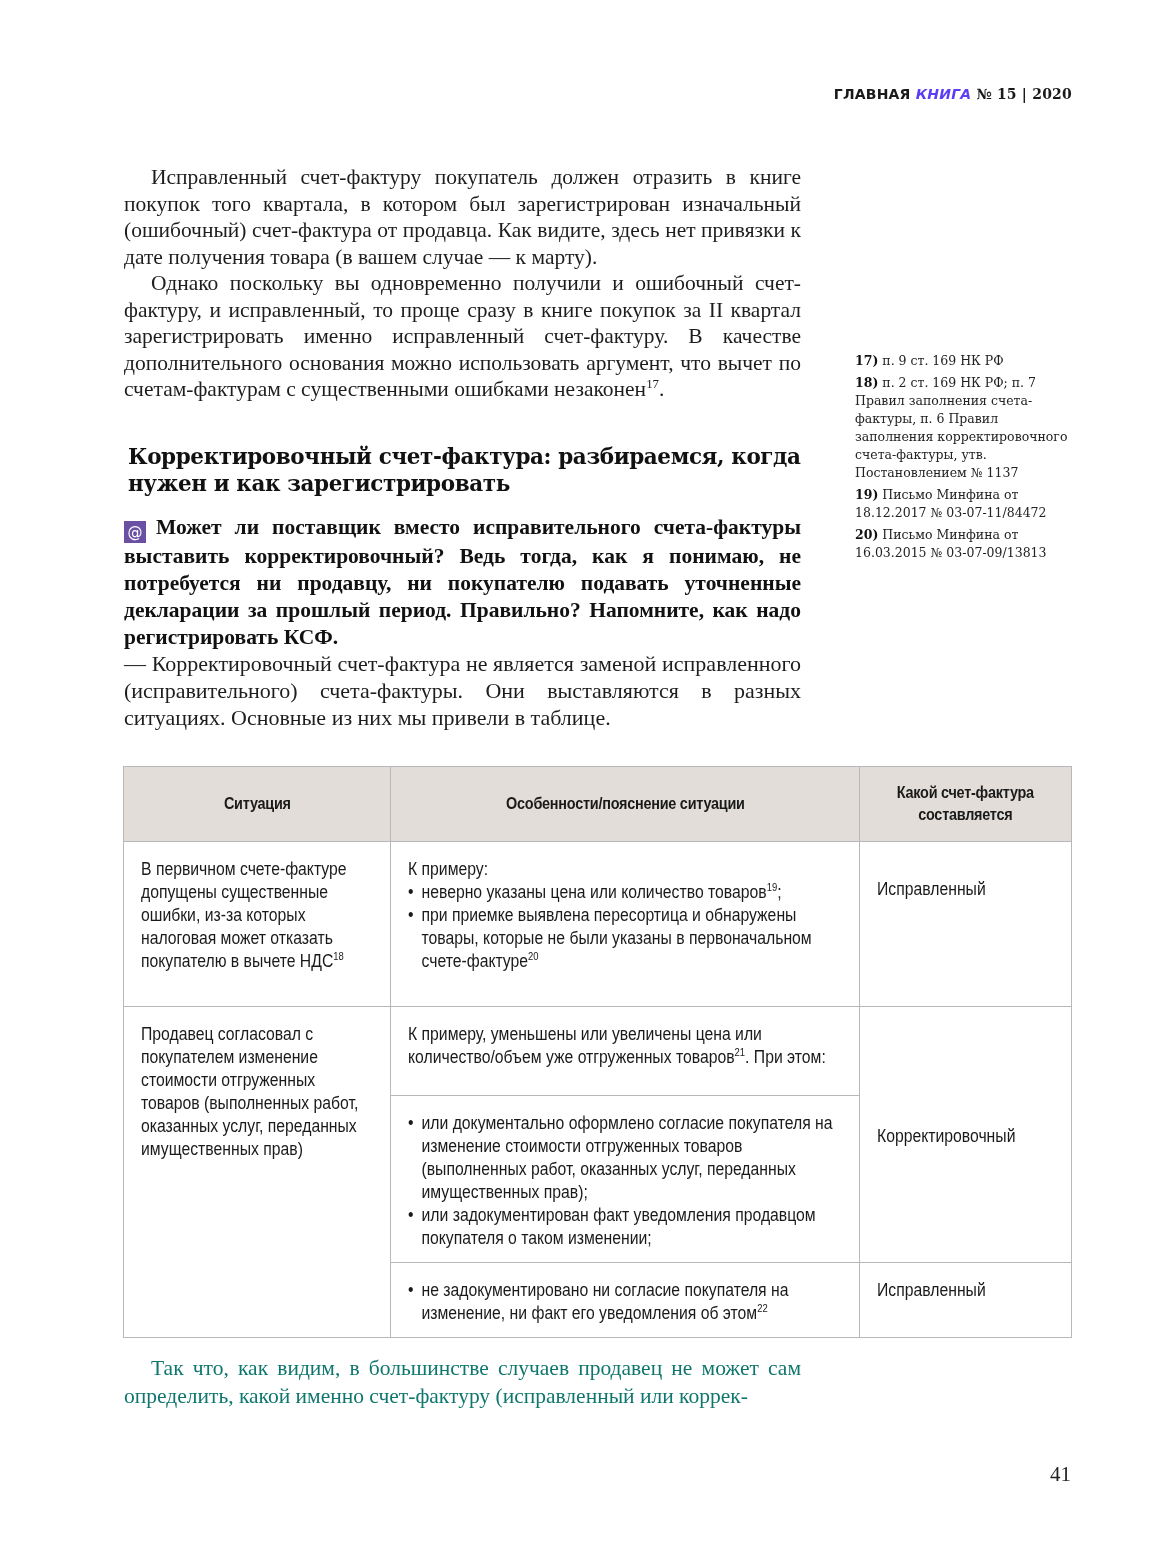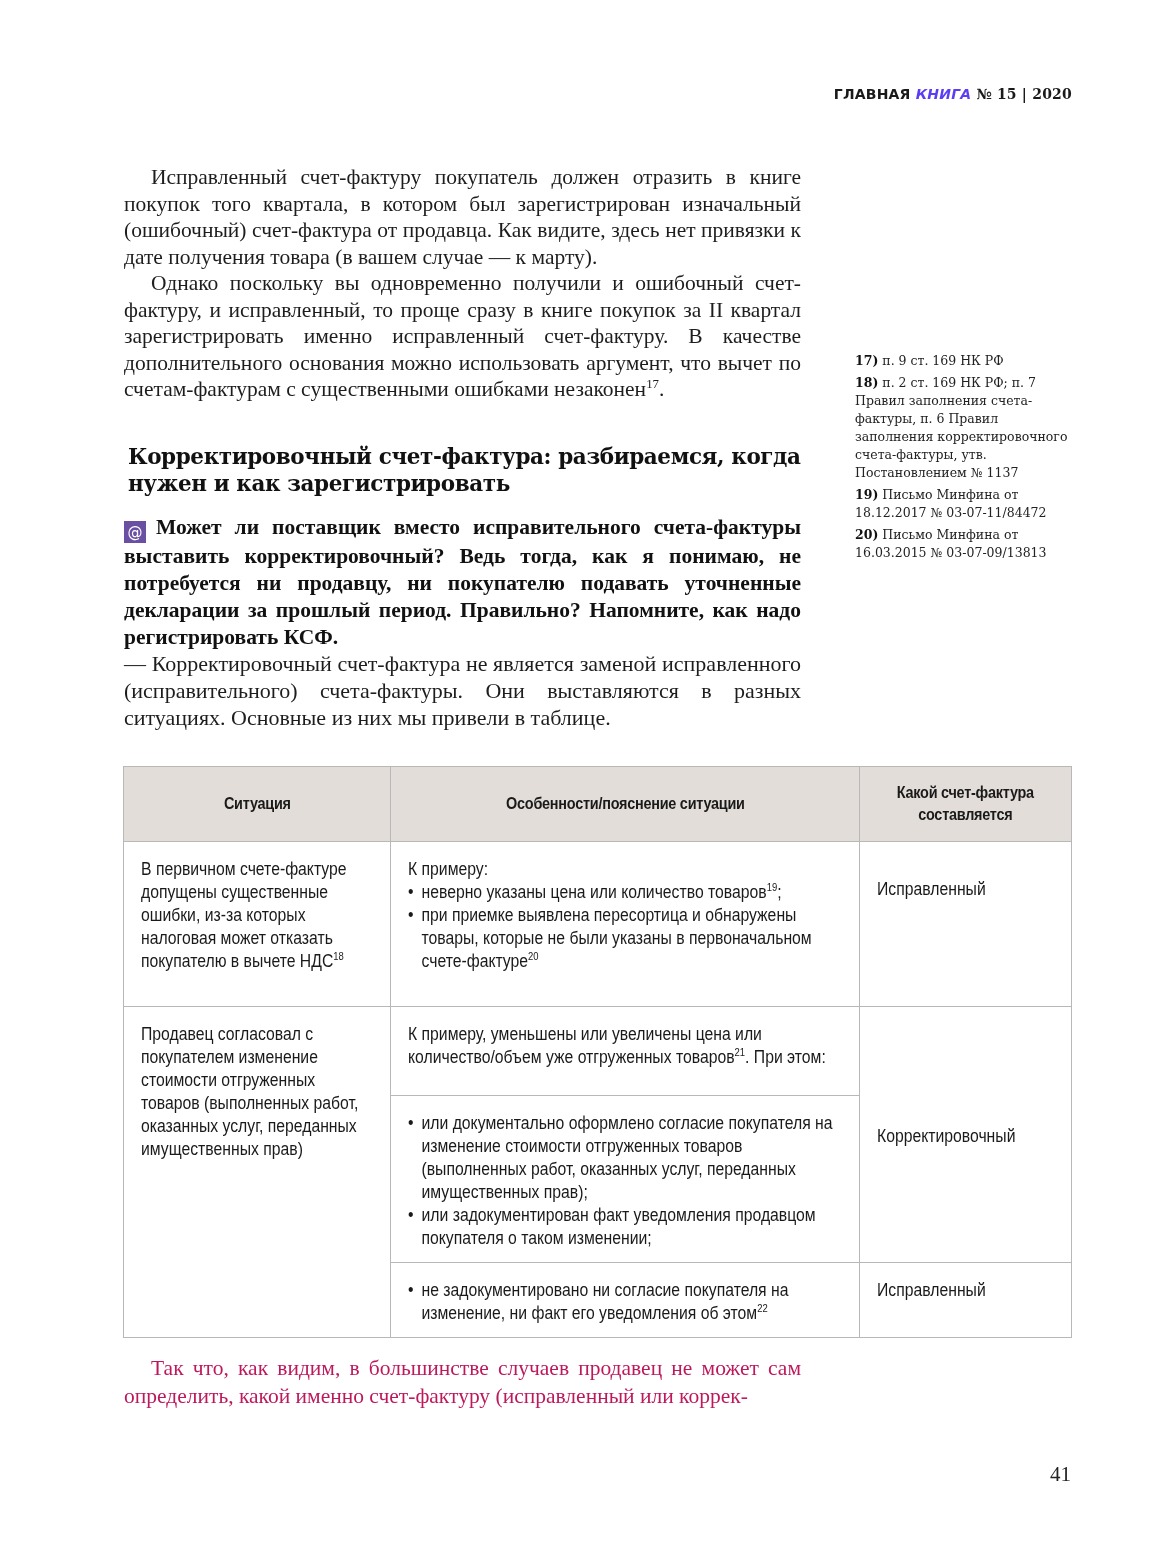--- a/index.html
+++ b/index.html
@@ -31,21 +31,21 @@
   .col2 { width: 470px; }
   .col3 { width: 209px; }
   .tbl td { padding: 16px 17px 12px 17px; }
   .tbl td.mid { vertical-align: middle; }
   .tbl ul { margin: 0; padding: 0; list-style: none; }
   .tbl li { position: relative; padding-left: 15px; }
   .tbl li::before { content: "•"; position: absolute; left: 0; top: 0; }
   .r1 td { height: 116px; }
   .sq { display: block; transform: scaleX(0.9); transform-origin: left top; width: 111%; }
 
-  .p-final { position: absolute; left: 124px; top: 1354px; width: 677px; font-family: "Liberation Serif", serif; font-size: 21.5px; line-height: 28px; text-align: justify; color: #be185d; }
+  .p-final { position: absolute; left: 124px; top: 1354px; width: 677px; font-family: "Liberation Serif", serif; font-size: 21.5px; line-height: 28px; text-align: justify; color: #0f766e; }
   .pageno { position: absolute; right: 92px; top: 1462px; font-family: Liberation Serif, serif; font-size: 21px; color: #222; }
 </style>
 </head>
 <body>
 
 <div class="header">
   <span>ГЛАВНАЯ</span>
   <span class="brand2">КНИГА</span>
   <span class="issue">№ 15 | 2020</span>
 </div>

